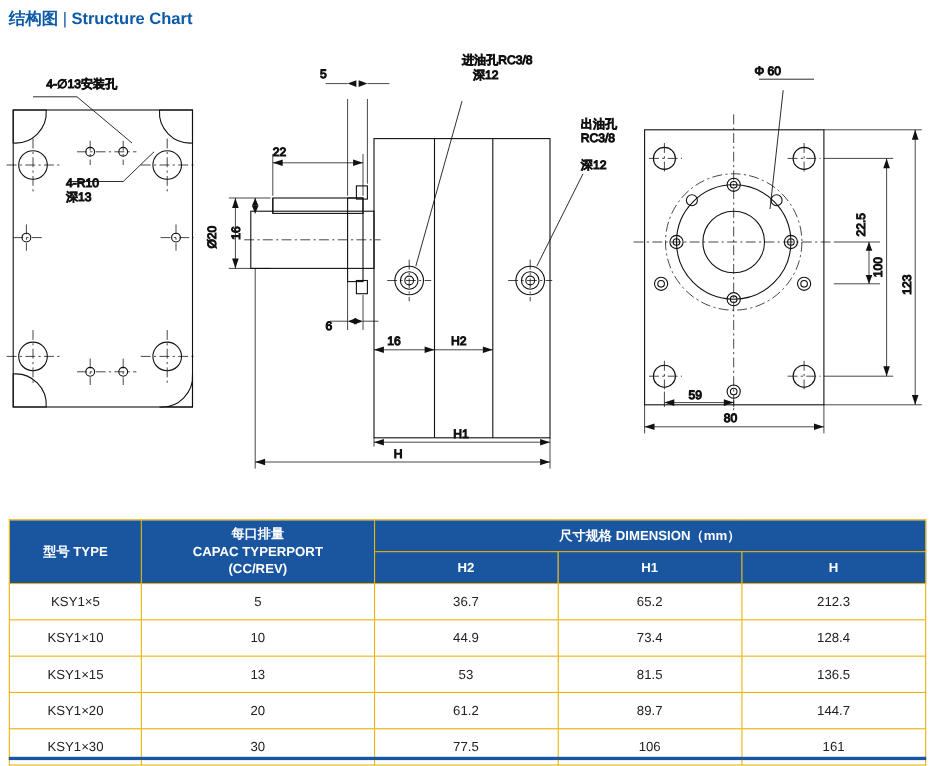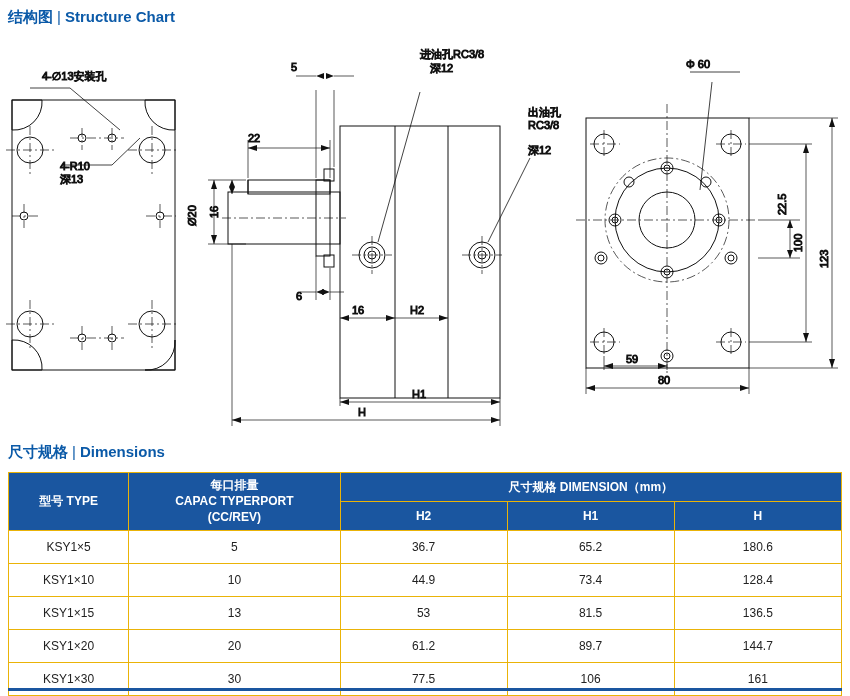--- a/index.html
+++ b/index.html
@@ -374,23 +374,20 @@
           <line x1="586" y1="358" x2="749" y2="358"></line>
           <path d="M586 358 l9 -3 v6 z" fill="#111" stroke="none"></path>
           <path d="M749 358 l-9 -3 v6 z" fill="#111" stroke="none"></path>
         </g>
         <text x="658" y="354">80</text>
 
       </g>
     </svg>
   </div>
 
-  <div class="section-head" id="head-dimensions">
-    <span class="cn">尺寸规格</span><span class="bar">|</span><span class="en">Dimensions</span>
-  </div>
 
   <div class="table-wrap">
     <table class="dim">
       <thead>
         <tr>
           <th class="col-type" rowspan="2">型号 TYPE</th>
           <th class="col-capac" rowspan="2">
             <div>每口排量</div>
             <div>CAPAC TYPERPORT</div>
             <div>(CC/REV)</div>
@@ -402,21 +399,21 @@
           <th class="col-h1">H1</th>
           <th class="col-h">H</th>
         </tr>
       </thead>
       <tbody>
         <tr>
           <td>KSY1×5</td>
           <td>5</td>
           <td>36.7</td>
           <td>65.2</td>
-          <td>180.6</td>
+          <td>212.3</td>
         </tr>
         <tr>
           <td>KSY1×10</td>
           <td>10</td>
           <td>44.9</td>
           <td>73.4</td>
           <td>128.4</td>
         </tr>
         <tr>
           <td>KSY1×15</td>

